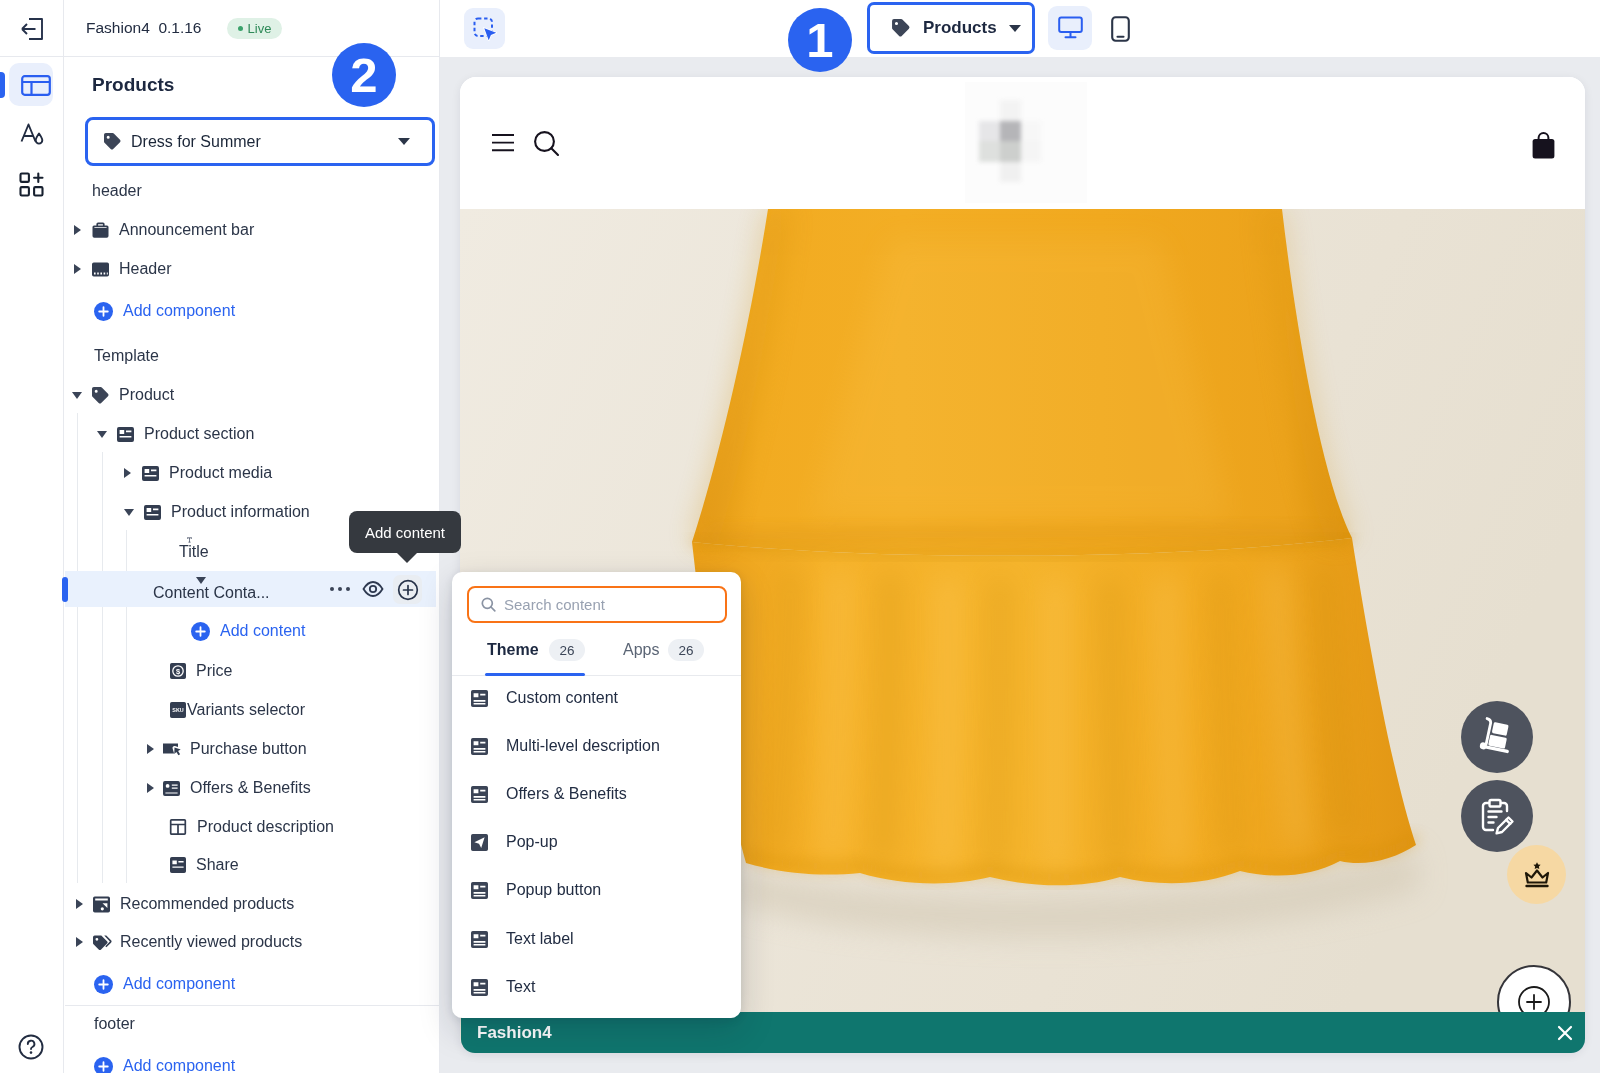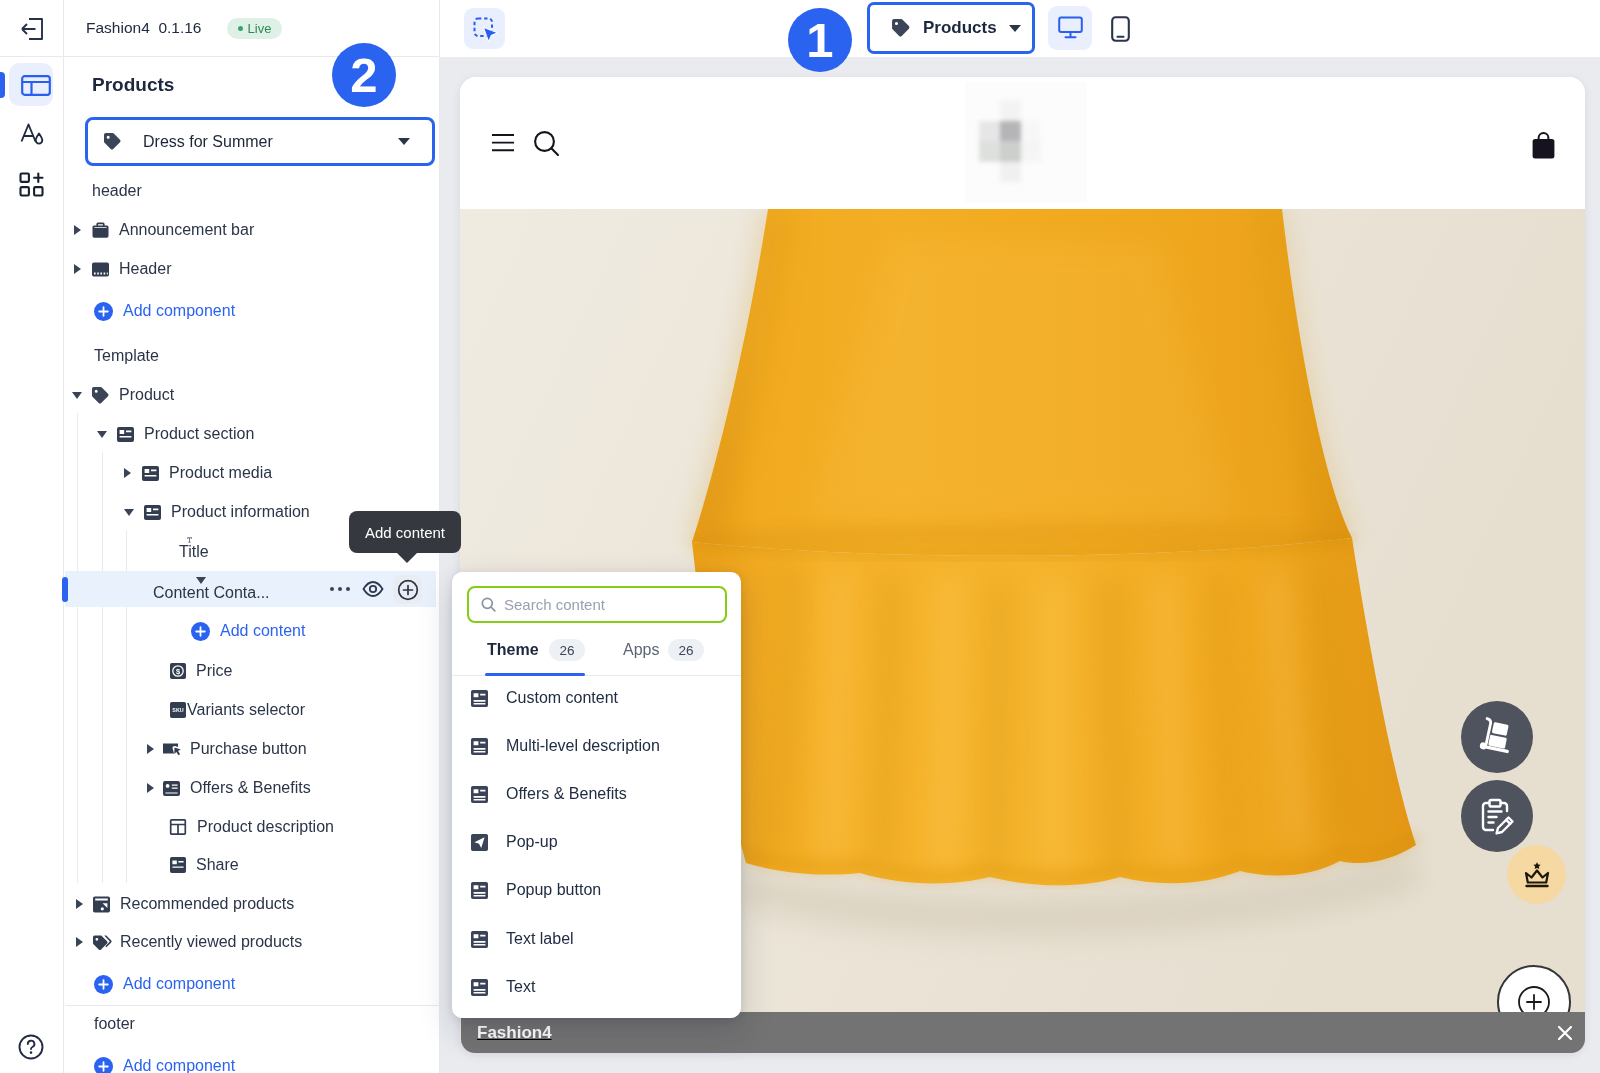--- a/index.html
+++ b/index.html
@@ -33,28 +33,28 @@
 #deskbtn { left:1048px; top:6px; width:44px; height:44px; background:#e9effc; border-radius:9px; }
 .numcirc { position:absolute; width:64px; height:64px; border-radius:50%; background:#2a63f0; color:#fff;
   font-size:49px; font-weight:bold; display:flex; align-items:center; justify-content:center; z-index:30; }
 
 
 #canvas { left:440px; top:57px; width:1160px; height:1016px; background:#e9ebef; }
 #panel { left:460px; top:77px; width:1125px; height:976px; background:#fff; border-radius:16px;
   box-shadow:0 2px 10px rgba(20,30,50,0.08); overflow:hidden; }
 #pheader { position:absolute; left:0; top:0; width:1125px; height:132px; background:#fff; }
 #photo { position:absolute; left:0; top:132px; width:1125px; height:844px; }
-#bbar { left:461px; top:1012px; width:1124px; height:41px; background:#737373;
-  border-radius:0 0 14px 14px; z-index:22; display:flex; align-items:center;text-decoration:underline; }
+#bbar { left:461px; top:1012px; width:1124px; height:41px; background:#0f766e;
+  border-radius:0 0 14px 14px; z-index:22; display:flex; align-items:center; }
 #bbar .t { color:#fff; font-weight:bold; font-size:17px; margin-left:16px; }
 
 
 #popup { left:452px; top:572px; width:289px; height:446px; background:#fff; border-radius:10px;
   box-shadow:0 12px 34px rgba(20,30,50,0.18), 0 2px 8px rgba(20,30,50,0.10); z-index:25; }
-#searchbox { position:absolute; left:15px; top:14px; width:260px; height:37px; border:2px solid #84cc16; border-radius:8px;
+#searchbox { position:absolute; left:15px; top:14px; width:260px; height:37px; border:2px solid #f97316; border-radius:8px;
   display:flex; align-items:center; color:#98a1b1; font-size:15px; }
 .prow { position:absolute; left:0; width:289px; height:48px; display:flex; align-items:center; font-size:16px; color:#222d43; }
 .picon { margin-left:18px; margin-right:17px; width:19px; height:19px; }
 
 
 #tip { left:349px; top:511px; width:112px; height:42px; background:#35393f; border-radius:8px; z-index:28;
   display:flex; align-items:center; justify-content:center; color:#fff; font-size:15px; font-weight:500; }
 #tiparrow { left:396px; top:552px; width:0; height:0; border-left:11px solid transparent; border-right:11px solid transparent;
   border-top:11px solid #35393f; z-index:28; }
 
@@ -262,21 +262,21 @@
 
   <div class="abs" id="sidebar"></div>
 
   <div class="abs" style="left:86px; top:19px; font-size:15.5px; font-weight:500; color:#222c41;">Fashion4&nbsp; 0.1.16</div>
   <div class="abs" style="left:227px; top:18px; width:55px; height:21px; background:#dff1e6; border-radius:11px;
        display:flex; align-items:center; justify-content:center; font-size:13px; color:#2e8a58;">
     <span style="width:5px;height:5px;border-radius:50%;background:#3aa26b;margin-right:5px;"></span>Live</div>
   <div class="abs" style="left:92px; top:74px; font-size:19px; font-weight:bold; color:#1d2840;">Products</div>
 
   <div class="abs" style="left:85px; top:117px; width:350px; height:49px; border:3px solid #2a63f0; border-radius:8px;
-       background:#fff; display:flex; align-items:center; z-index:5;gap:12px;">
+       background:#fff; display:flex; align-items:center; z-index:5;">
     <svg style="margin-left:15px;" width="19" height="19" viewBox="0 0 19 19">
         <path fill="#3c4557" d="M10.8 1.5 L17 7.7 A1.8 1.8 0 0 1 17 10.2 L10.2 17 A1.8 1.8 0 0 1 7.7 17 L1.5 10.8 A1.6 1.6 0 0 1 1 9.6 L1 2.8 A1.8 1.8 0 0 1 2.8 1 L9.6 1 A1.6 1.6 0 0 1 10.8 1.5 Z M5.2 3.7 A1.5 1.5 0 1 0 5.2 6.7 A1.5 1.5 0 0 0 5.2 3.7 Z"></path>
       </svg>
     <span style="margin-left:9px; font-size:16px; color:#1b2638;">Dress for Summer</span>
     <span style="position:absolute; right:22px; width:0; height:0; border-left:6px solid transparent; border-right:6px solid transparent; border-top:7px solid #2b3548;"></span>
   </div>
 
   <div class="guide" style="left:77px; top:413px; height:470px;"></div>
   <div class="guide" style="left:102px; top:452px; height:431px;"></div>
   <div class="guide" style="left:126px; top:530px; height:353px;"></div>

